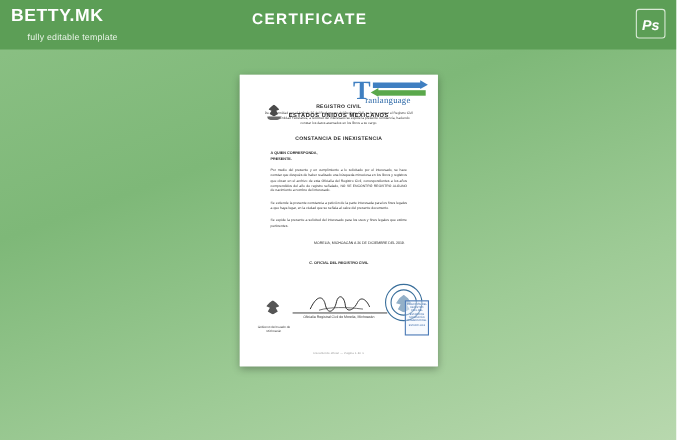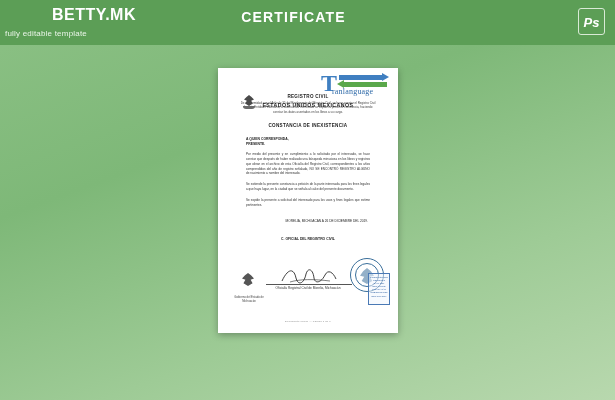--- a/index.html
+++ b/index.html
@@ -30,41 +30,39 @@
     box-sizing: border-box;
   }
   .brand {
     position: absolute;
     left: 10px;
     top: 6px;
     color: #ffffff;
     font-size: 16px;
     font-weight: bold;
     letter-spacing: 0.5px;
-    margin-left: 42px;
   }
   .subbrand {
     position: absolute;
-    left: 5px;
+    left: 25px;
     top: 29px;
     color: #eaf5e8;
     font-size: 8px;
     letter-spacing: 0.2px;
   }
   .center-title {
     position: absolute;
     left: 0;
     top: 9px;
     width: 563px;
     text-align: center;
     color: #ffffff;
     font-size: 14px;
     font-weight: bold;
     letter-spacing: 1.2px;
-    margin-left: 12px;
   }
   .ps-badge {
     position: absolute;
     right: 10px;
     top: 8px;
     width: 27px;
     height: 27px;
     border: 1px solid #d9ead6;
     border-radius: 3px;
     color: #ffffff;

